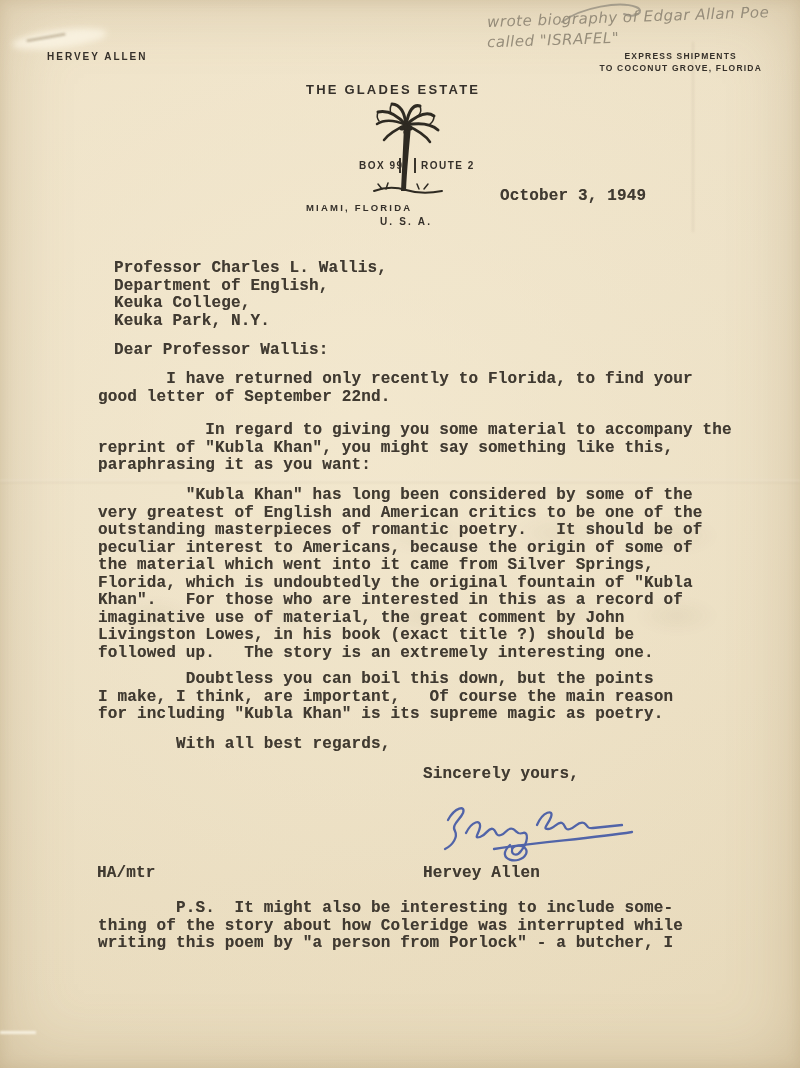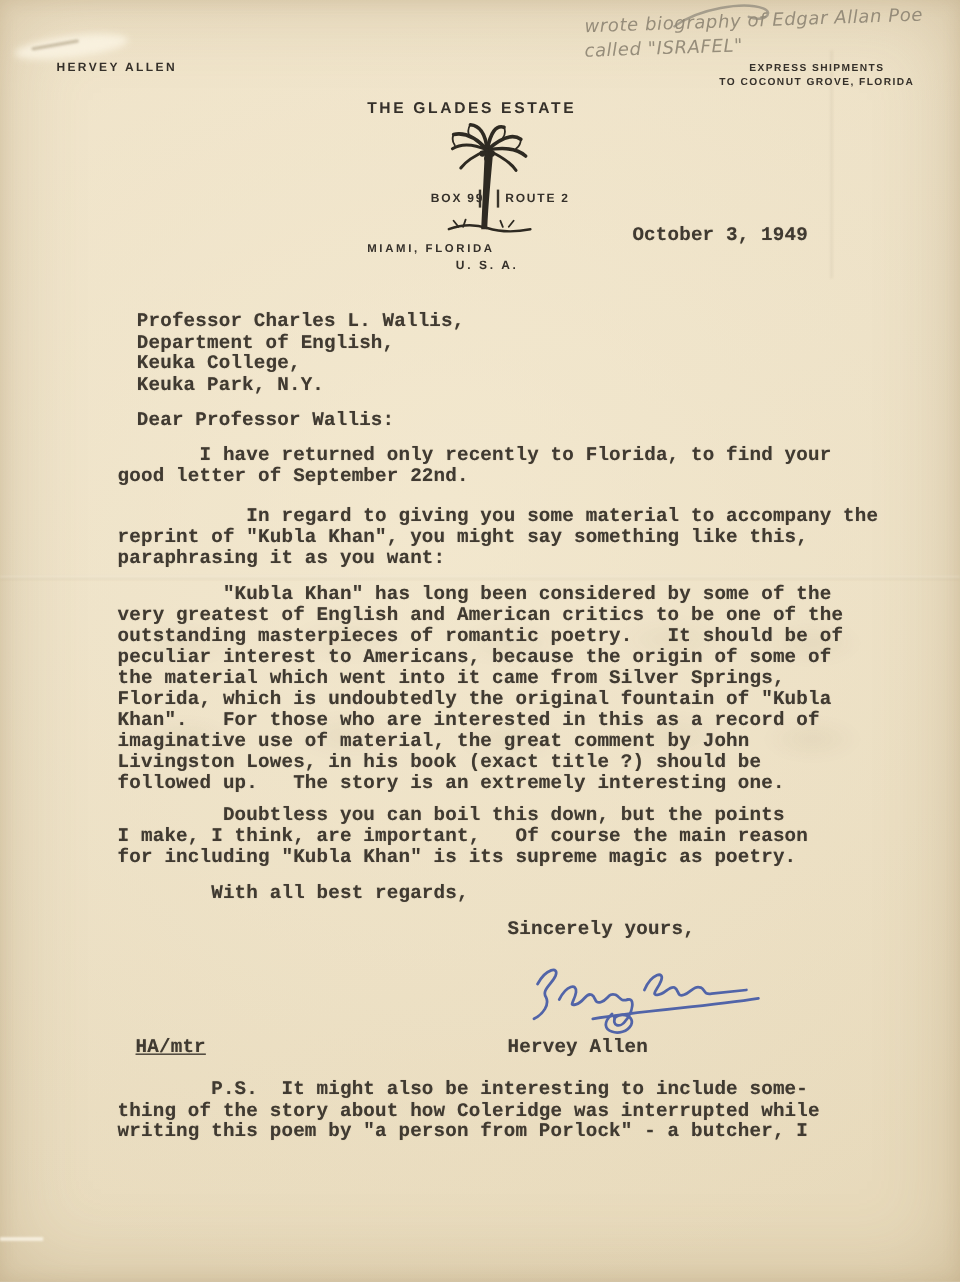--- a/index.html
+++ b/index.html
@@ -102,21 +102,21 @@
     </g>
   </svg>
 
   <div class="trunk-bar" style="left:399px;"></div>
   <div class="trunk-bar" style="left:414px;"></div>
   <div class="lh lh-box">BOX 99</div>
   <div class="lh lh-route">ROUTE 2</div>
   <div class="lh lh-city">MIAMI, FLORIDA</div>
   <div class="lh lh-country">U. S. A.</div>
 
-  <div class="typed" style="left:527px;top:188px;text-align:center;">October 3, 1949</div>
+  <div class="typed" style="left:500px;top:188px;text-align:center;">October 3, 1949</div>
   <div class="typed" style="left:114px;top:260px;">Professor Charles L. Wallis,
 Department of English,
 Keuka College,
 Keuka Park, N.Y.</div>
   <div class="typed" style="left:114px;top:342px;">Dear Professor Wallis:</div>
   <div class="typed" style="left:98px;top:371px;">       I have returned only recently to Florida, to find your
 good letter of September 22nd.</div>
   <div class="typed" style="left:98px;top:422px;">           In regard to giving you some material to accompany the
 reprint of "Kubla Khan", you might say something like this,
 paraphrasing it as you want:</div>
@@ -140,19 +140,19 @@
     <g stroke="#4157a6" stroke-width="2.3" fill="none" stroke-linecap="round" opacity=".9">
       <path d="M12,20 C19,7 30,5 27,13 C24,20 15,25 19,31 C22,37 17,45 9,49"></path>
       <path d="M30,33 C36,21 45,19 44,27 C43,34 37,39 44,37 C51,35 52,27 57,29 C61,31 59,37 65,35 C71,33 71,27 77,29 C81,31 81,35 87,33"></path>
       <path d="M87,33 C93,31 92,43 85,51 C81,57 73,55 77,47"></path>
       <path d="M101,25 C107,11 118,9 115,17 C112,25 106,29 112,29 C118,29 122,21 126,23 C130,25 128,31 134,29 C140,27 142,21 148,23 C152,25 150,29 157,28 L186,25"></path>
       <path d="M58,49 C100,42 152,39 196,32"></path>
       <path d="M74,45 C58,60 84,66 90,54 C93,47 83,43 76,48"></path>
     </g>
   </svg>
 
-  <div class="typed" style="left:113px;top:865px;text-decoration:underline;">HA/mtr</div>
+  <div class="typed" style="left:97px;top:865px;">HA/mtr</div>
   <div class="typed" style="left:423px;top:865px;">Hervey Allen</div>
   <div class="typed" style="left:98px;top:900px;">        P.S.  It might also be interesting to include some-
 thing of the story about how Coleridge was interrupted while
 writing this poem by "a person from Porlock" - a butcher, I</div>
 
 </div>
 
 </body></html>

